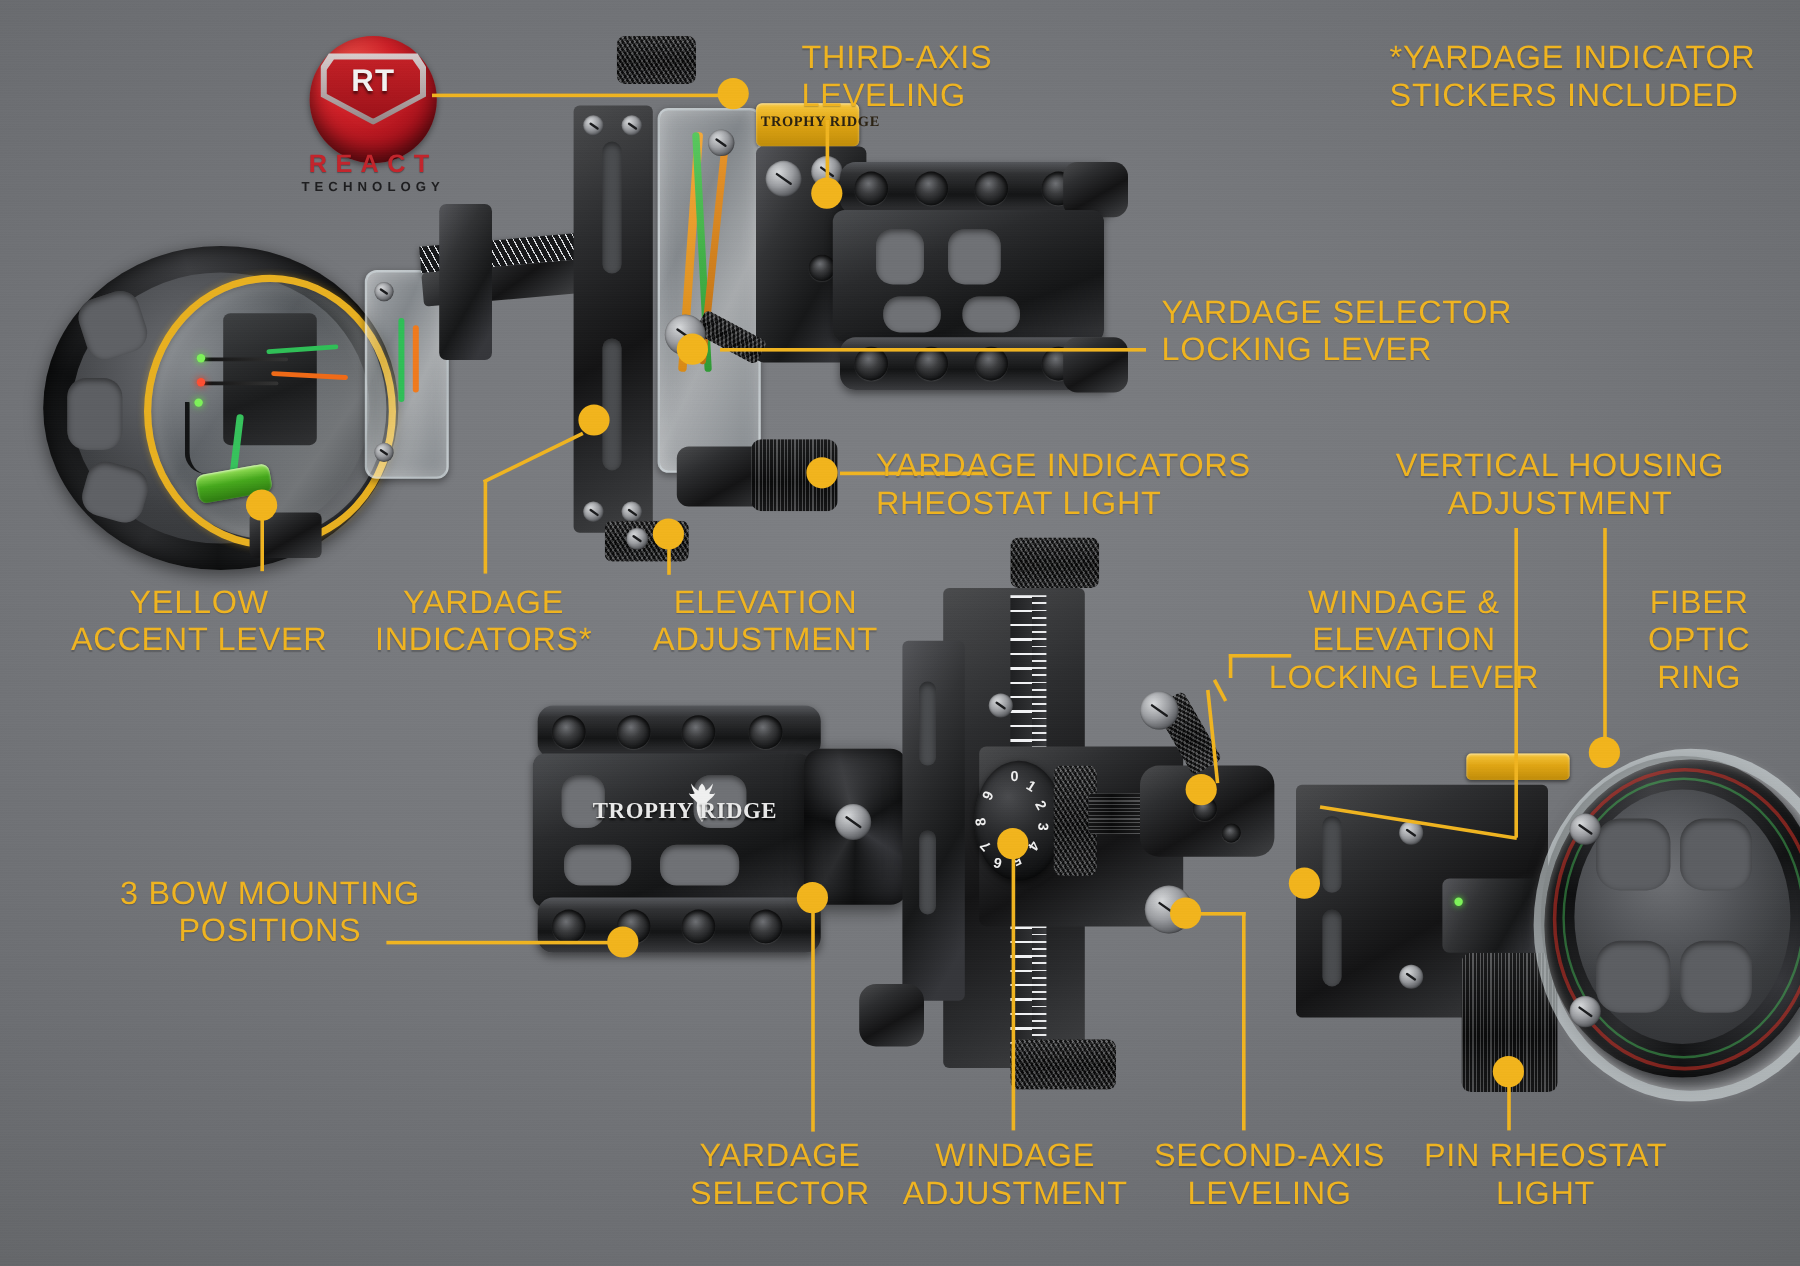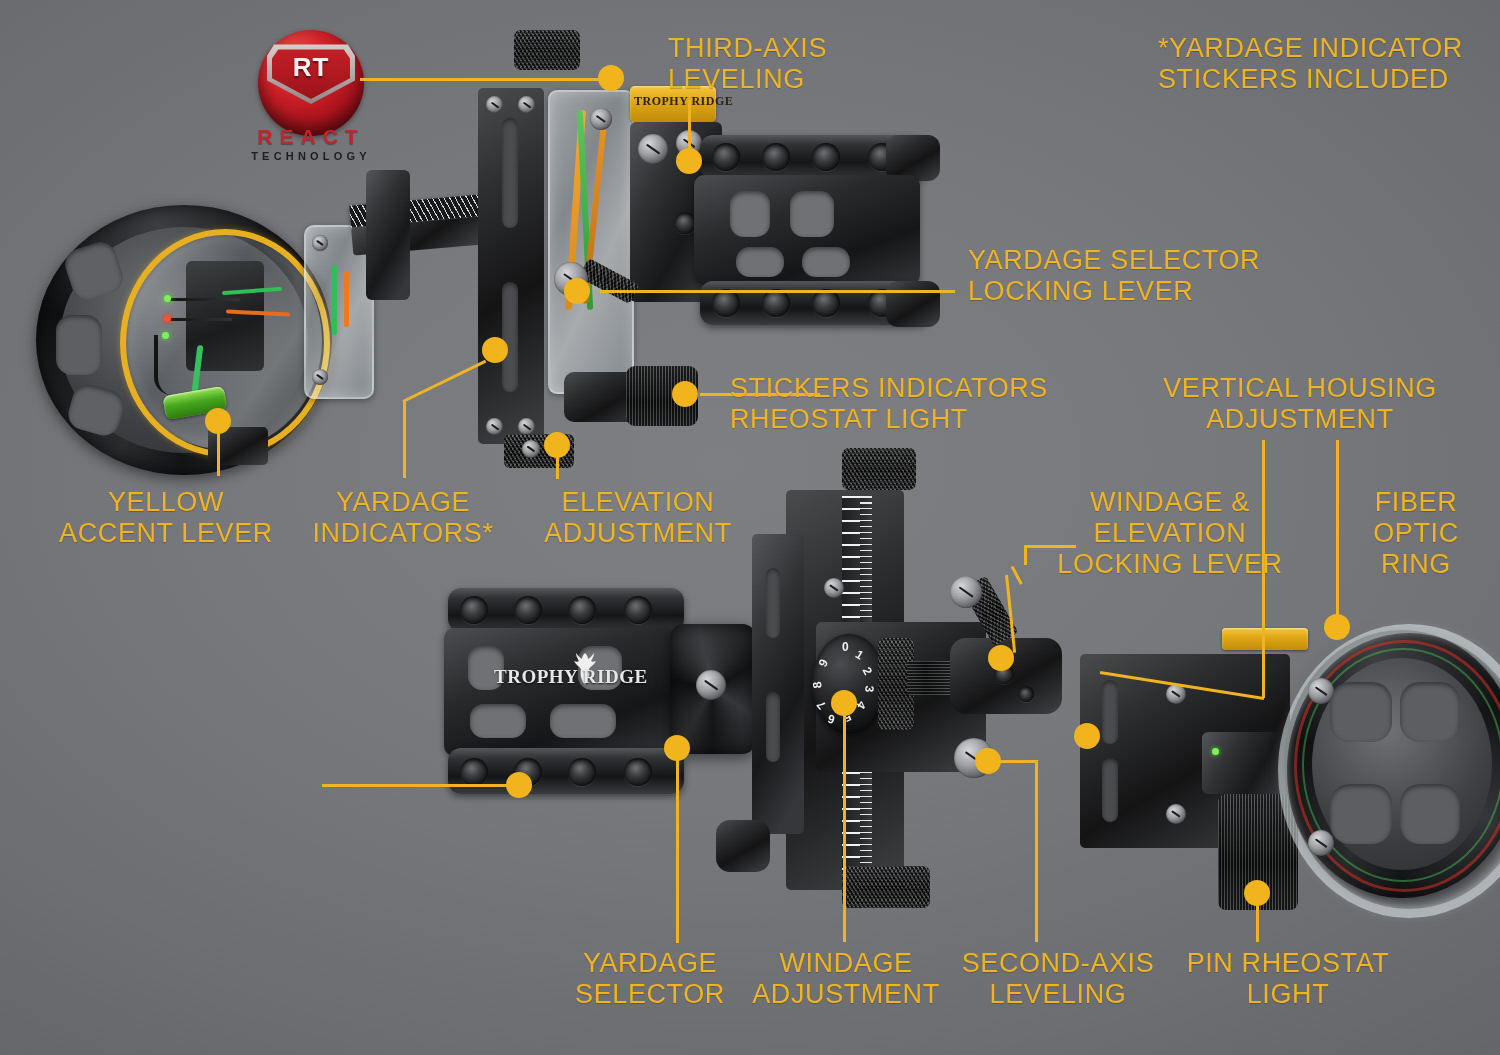--- a/index.html
+++ b/index.html
@@ -472,36 +472,38 @@
 
   <div class="ln v" style="left:1256px;top:900px;height:42px;"></div>
   <div class="dot" style="left:1244px;top:880px;"></div>
 
   <div class="label l" style="left:668px;top:33px;">THIRD-AXIS
 LEVELING</div>
   <div class="label l" style="left:1146px;top:33px;margin-left:12px;">*YARDAGE INDICATOR
 STICKERS INCLUDED</div>
   <div class="label l" style="left:968px;top:245px;">YARDAGE SELECTOR
 LOCKING LEVER</div>
-  <div class="label l" style="left:730px;top:373px;">STICKERS INDICATORS
+  <div class="label l" style="left:730px;top:373px;">YARDAGE INDICATORS
 RHEOSTAT LIGHT</div>
   <div class="label c" style="left:1150px;top:373px;width:300px;">VERTICAL HOUSING
 ADJUSTMENT</div>
   <div class="label c" style="left:48px;top:487px;width:236px;">YELLOW
 ACCENT LEVER</div>
   <div class="label c" style="left:288px;top:487px;width:230px;">YARDAGE
 INDICATORS*</div>
   <div class="label c" style="left:520px;top:487px;width:236px;">ELEVATION
 ADJUSTMENT</div>
   <div class="label c" style="left:1040px;top:487px;width:260px;">WINDAGE &amp;
 ELEVATION
 LOCKING LEVER</div>
   <div class="label c" style="left:1352px;top:487px;width:128px;">FIBER
 OPTIC
 RING</div>
+  <div class="label c" style="left:60px;top:729px;width:330px;">3 BOW MOUNTING
+POSITIONS</div>
   <div class="label c" style="left:540px;top:948px;width:220px;">YARDAGE
 SELECTOR</div>
   <div class="label c" style="left:728px;top:948px;width:236px;">WINDAGE
 ADJUSTMENT</div>
   <div class="label c" style="left:946px;top:948px;width:224px;">SECOND-AXIS
 LEVELING</div>
   <div class="label c" style="left:1166px;top:948px;width:244px;">PIN RHEOSTAT
 LIGHT</div>
 
 </div>

